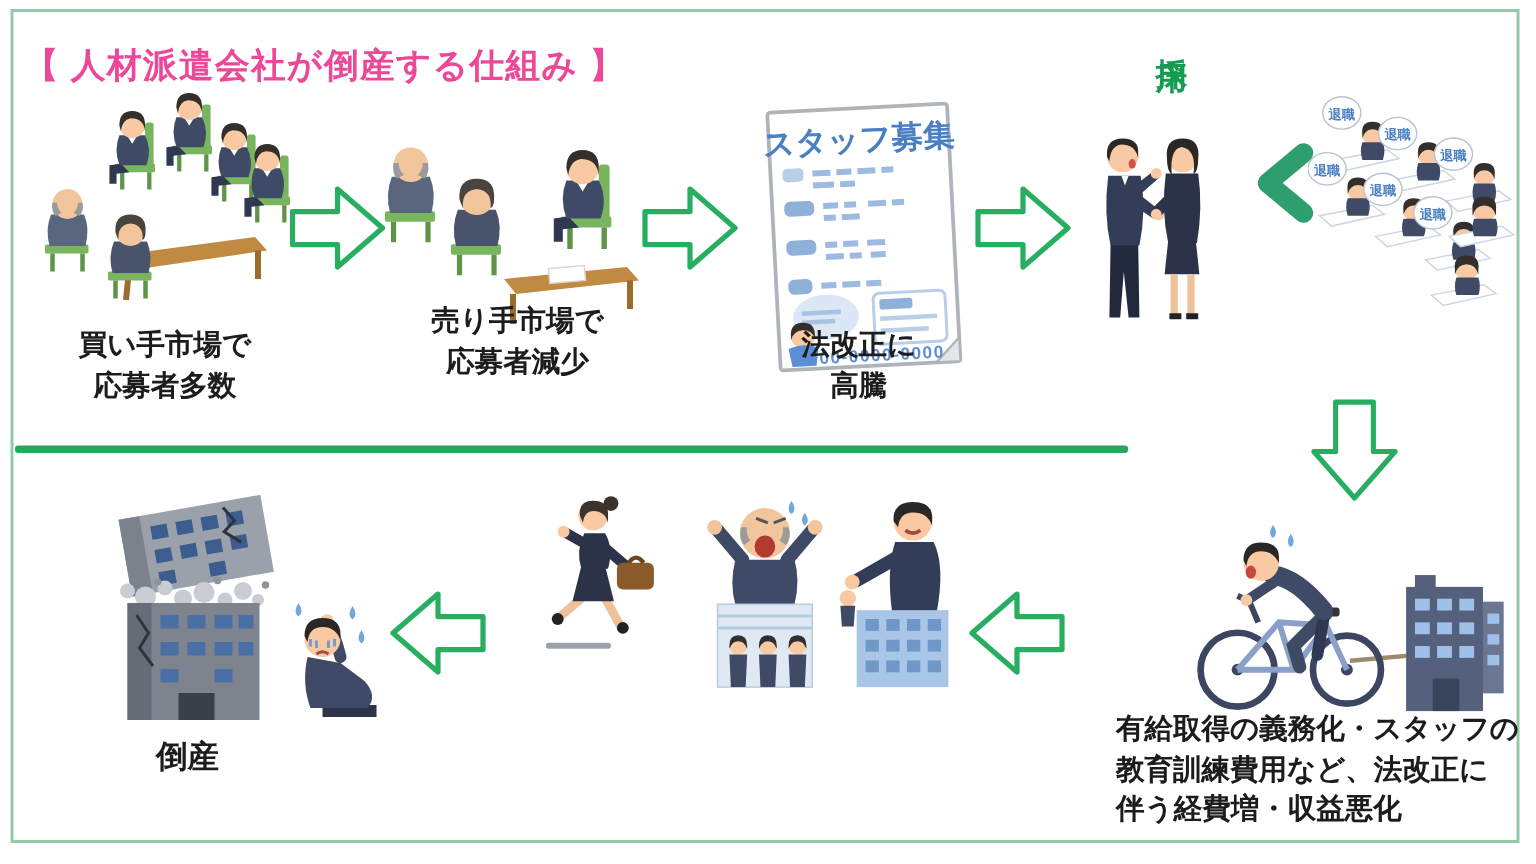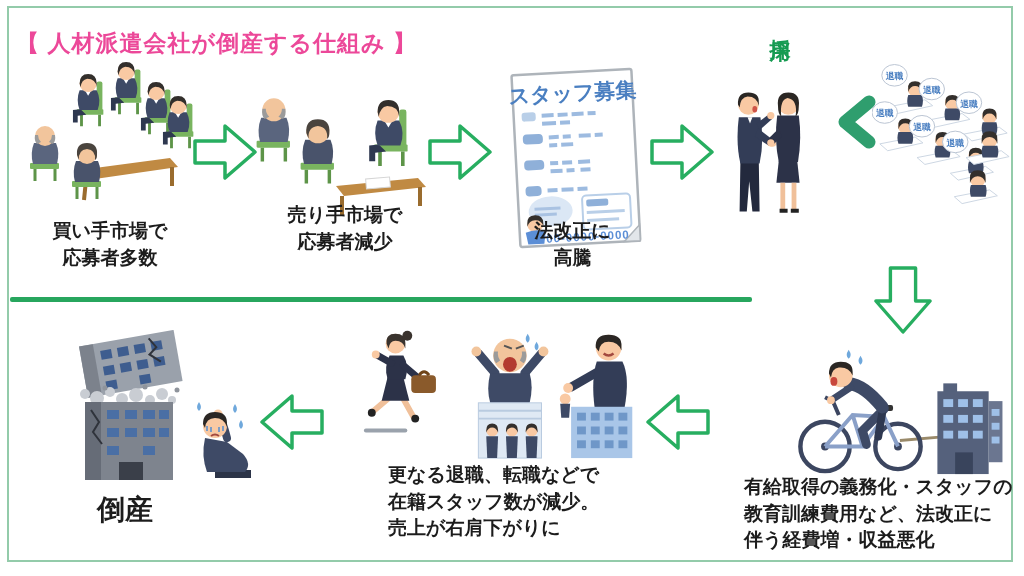--- a/index.html
+++ b/index.html
@@ -331,23 +331,20 @@
       <rect x="218" y="112" width="9" height="8"></rect>
         <rect x="232" y="112" width="9" height="8"></rect>
         <rect x="246" y="112" width="9" height="8"></rect>
         <rect x="260" y="112" width="9" height="8"></rect>
       <rect x="218" y="126" width="9" height="8"></rect>
         <rect x="232" y="126" width="9" height="8"></rect>
         <rect x="246" y="126" width="9" height="8"></rect>
         <rect x="260" y="126" width="9" height="8"></rect>
     </g>
   </svg>
-  <div class="abs cap cap-left" style="left:388px;top:462px;width:262px">更なる退職、転職などで
-在籍スタッフ数が減少。
-売上が右肩下がりに</div>
 
   <svg class="abs" style="left:260px;top:390px" width="64" height="64" viewBox="0 0 64 64">
     <path d="M62 21 H32 V6 L2 32 L32 58 V43 H62 Z" fill="#fff" stroke="#27ae60" stroke-width="3.5" stroke-linejoin="round"></path>
   </svg>
 
   <svg class="abs" style="left:55px;top:330px" width="205" height="155" viewBox="0 0 205 155">
     <g transform="rotate(-10 75 35)">
       <rect x="28" y="8" width="96" height="52" fill="#9aa1ab"></rect>
       <rect x="28" y="8" width="14" height="52" fill="#7c828c"></rect>
       <g fill="#3e5d8f">
@@ -397,15 +394,15 @@
     <path d="M160 140 h36 v8 h-36 z" fill="#2c3448"></path>
     <path d="M150 108 Q146 126 152 142 L190 142 Q197 134 188 124 L172 112 Z" fill="#3e4a66"></path>
     <path d="M172 108 q-4 -16 -8 -22" stroke="#3e4a66" stroke-width="8" fill="none" stroke-linecap="round"></path>
     <circle cx="163" cy="84" r="4.5" fill="#f9c9a3"></circle>
     <circle cx="160" cy="96" r="12" fill="#f9c9a3"></circle>
     <path d="M148 94 q0 -12 12 -12 q12 0 12 11 l0 4 q-3 -9 -12 -9 q-9 0 -10 10 z" fill="#2b2724"></path>
     <path d="M152 96 v5 M156 97 v5 M164 97 v5 M168 96 v5" stroke="#7d9cc4" stroke-width="2"></path>
     <path d="M156 106 q4 -3 8 0" stroke="#a3493f" stroke-width="2" fill="none"></path>
     <path d="M144 72 q4 6 0 9 q-4 -3 0 -9 Z M180 74 q4 6 0 9 q-4 -3 0 -9 Z M186 90 q4 6 0 9 q-4 -3 0 -9 Z" fill="#6fa8dc"></path>
   </svg>
-  <div class="abs cap" style="left:55px;top:490px;width:140px;font-size:28px">倒産</div>
+  <div class="abs cap" style="left:55px;top:490px;width:140px;font-size:21px">倒産</div>
 
 </div>
 
 </body></html>

